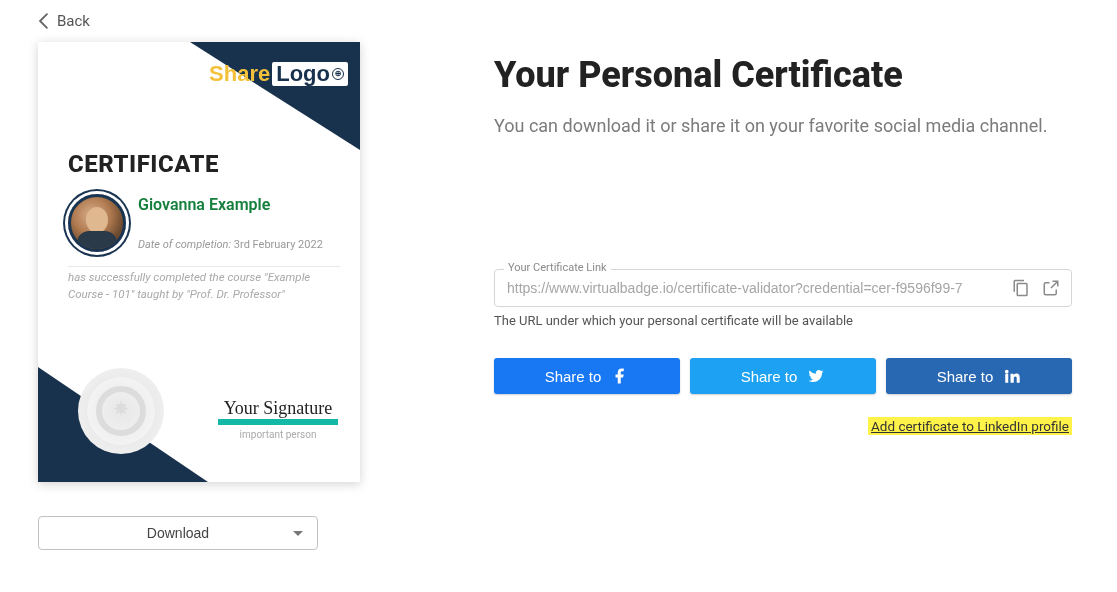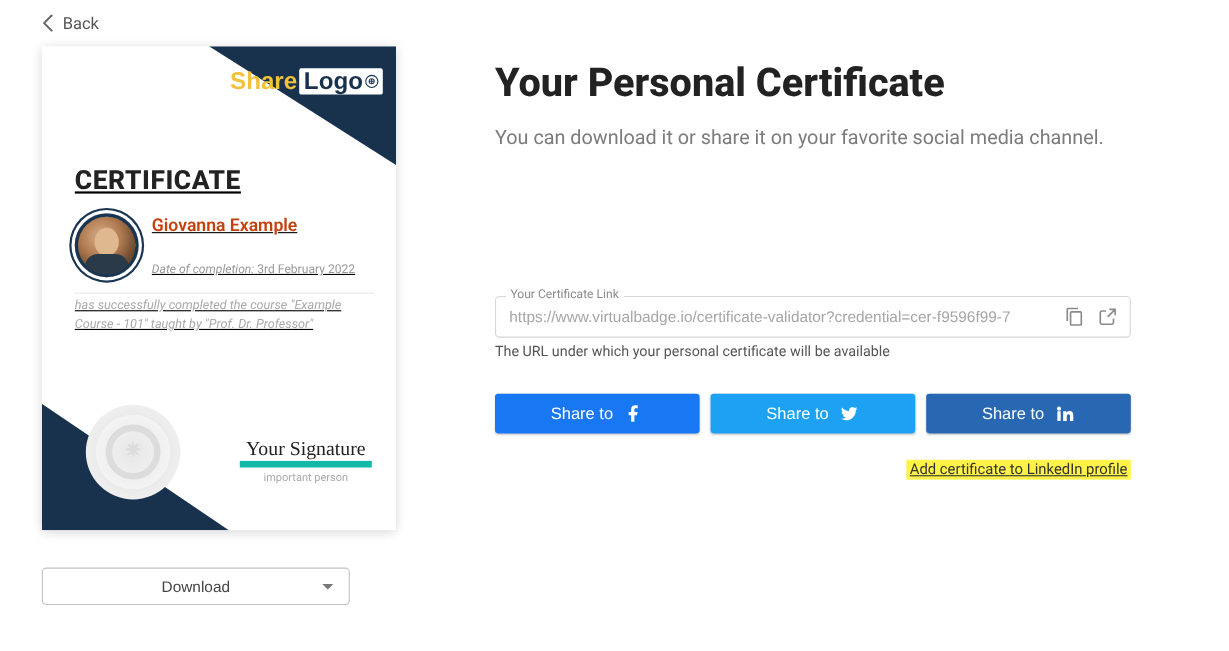--- a/index.html
+++ b/index.html
@@ -20,21 +20,21 @@
   cursor: pointer;
   width: fit-content;
 }
 .back-row svg { width: 11px; height: 16px; }
 .layout {
   display: flex;
   gap: 90px;
   padding: 0 38px;
 }
 .left-col { width: 322px; flex: 0 0 322px; }
-.right-col { flex: 1; padding-top: 12px; }
+.right-col { flex: 1; padding-top: 12px; margin-left: 44px; }
 
 .cert-card {
   width: 322px;
   height: 440px;
   background: #fff;
   position: relative;
   box-shadow: 0 2px 10px rgba(0,0,0,0.18);
   overflow: hidden;
 }
 .corner-tr {
@@ -80,21 +80,20 @@
   align-items: center;
   justify-content: center;
   font-size: 8px;
   color: #18324e;
 }
 .cert-body {
   position: absolute;
   top: 108px;
   left: 30px;
   right: 20px;
-  text-decoration: underline;
 }
 .cert-title {
   font-weight: 800;
   font-size: 24px;
   letter-spacing: 0.5px;
   color: #222;
 }
 .cert-sub {
   font-style: italic;
   color: #7a7a7a;
@@ -132,21 +131,21 @@
   position:absolute;
   top:10px; left:50%;
   transform:translateX(-50%);
   width:22px; height:26px;
   background:#e0b890;
   border-radius:50%;
 }
 .person-name {
   font-weight: 600;
   font-size: 16px;
-  color: #c2410c;
+  color: #15803d;
 }
 .person-date {
   font-style: italic;
   color: #999;
   font-size: 11px;
   margin-top: 24px;
 }
 .person-date span { font-style: normal; }
 .cert-desc {
   margin-top: 2px;

